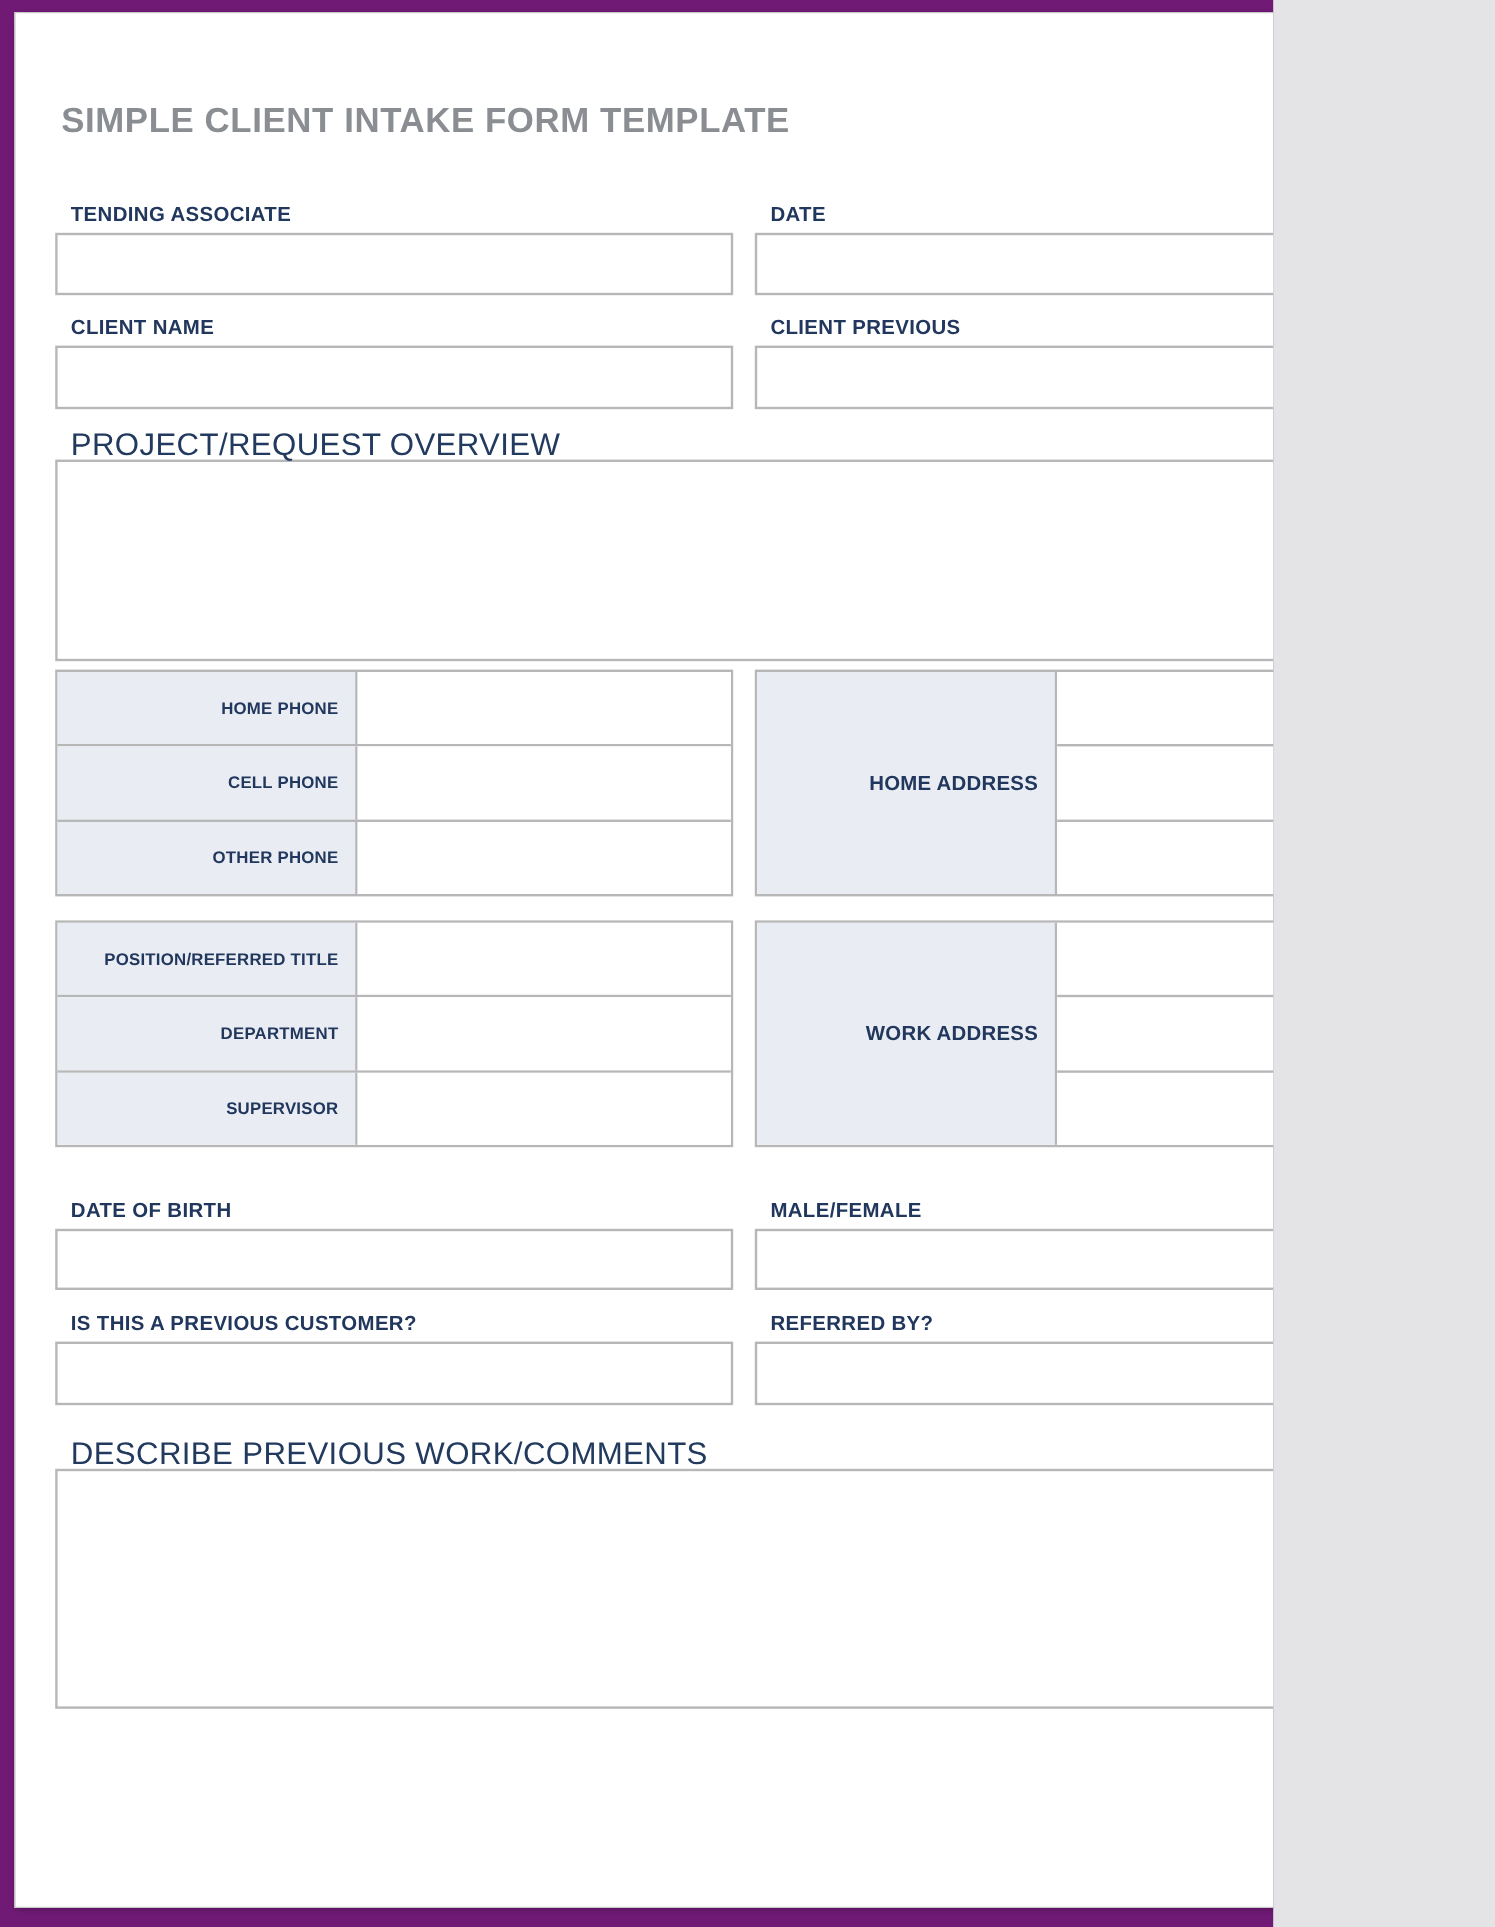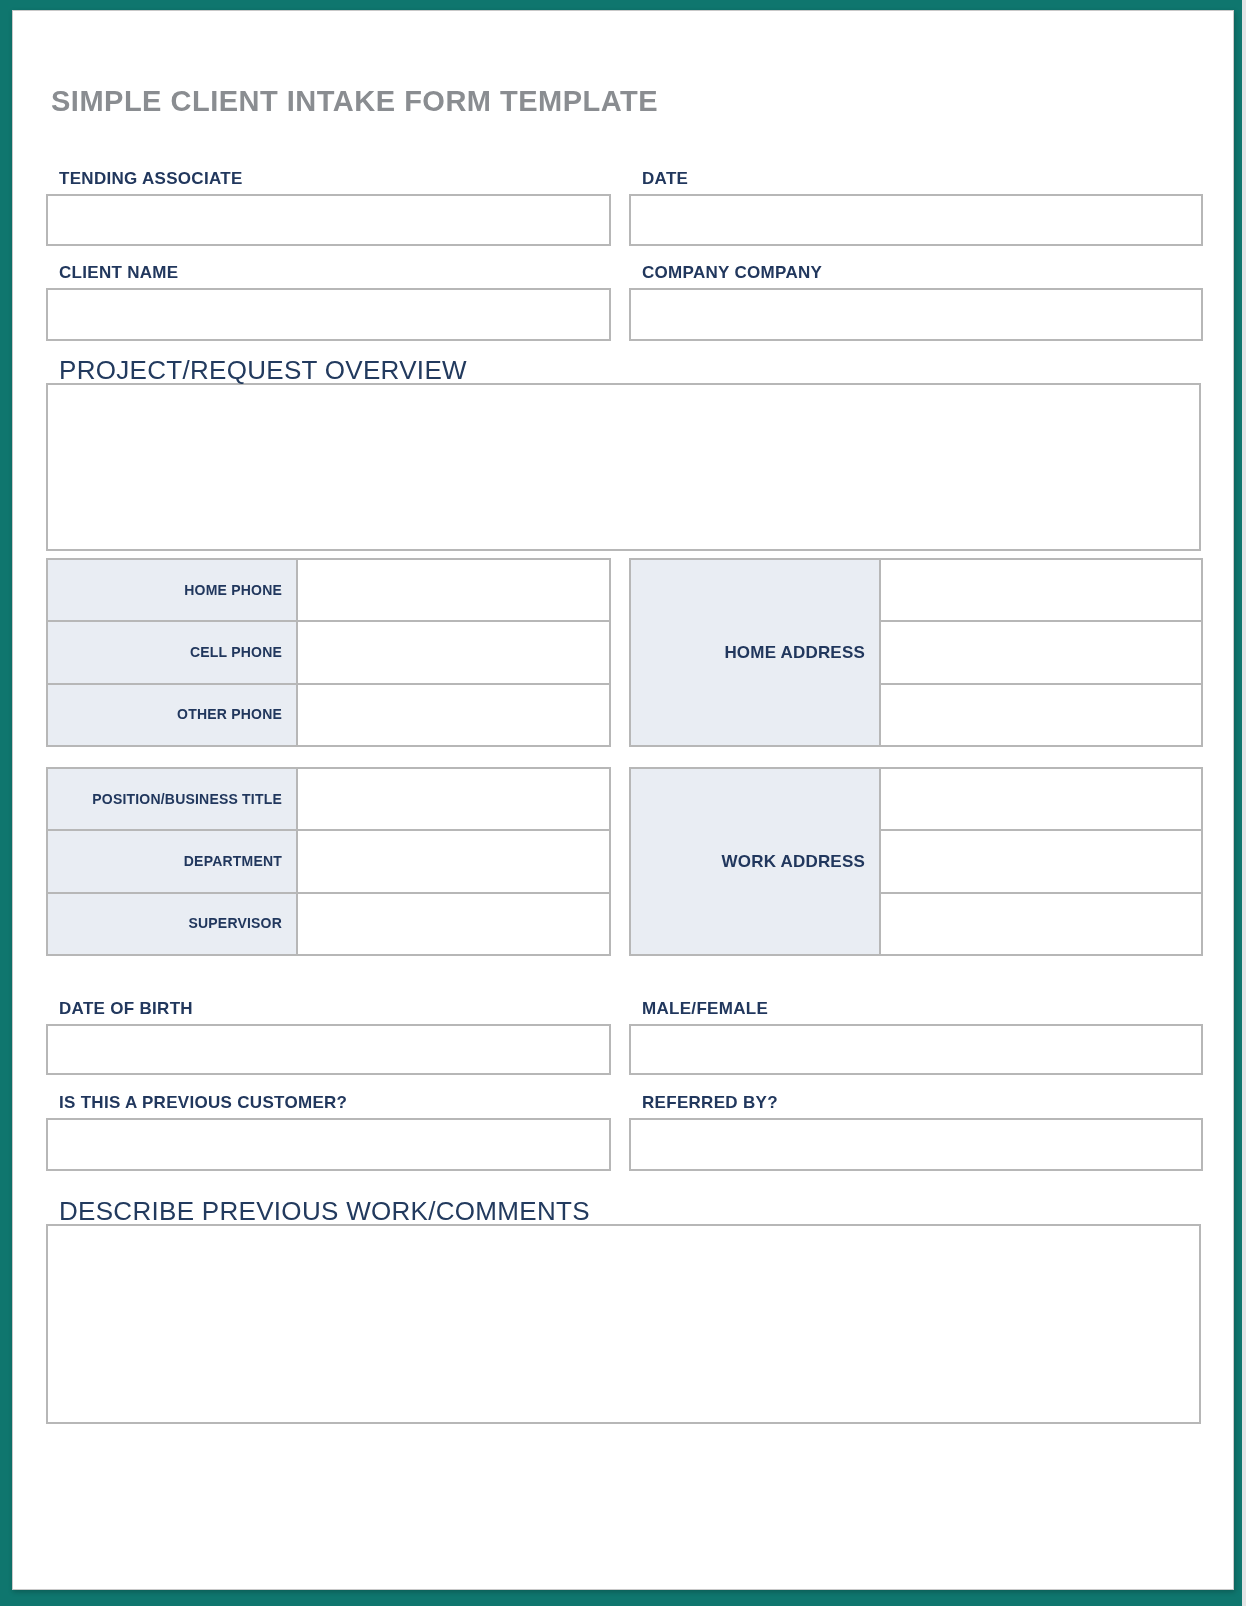--- a/index.html
+++ b/index.html
@@ -3,24 +3,25 @@
 <meta charset="utf-8">
 <style>
   html, body {
     margin: 0;
     padding: 0;
     background: #e4e4e6;
     font-family: "Liberation Sans", sans-serif;
   }
   .canvas {
     position: relative;
-    width: 1242px;
+    width: 1049px;
     height: 1606px;
-    background: #0f766e;
+    background: #701a75;
     overflow: hidden;
+    padding-left: 12px;
   }
   .page {
     position: absolute;
     left: 12px;
     top: 10px;
     width: 1222px;
     height: 1580px;
     box-sizing: border-box;
     background: #ffffff;
     border: 1px solid #c9c9c9;
@@ -165,21 +166,21 @@
         <input class="box h52" type="text" value="" style="">
       </div>
     </div>
 
     <div class="grid2 row-2">
       <div class="field">
         <div class="field-label">CLIENT NAME</div>
         <input class="box h53" type="text" value="" style="">
       </div>
       <div class="field">
-        <div class="field-label">COMPANY COMPANY</div>
+        <div class="field-label">CLIENT PREVIOUS</div>
         <input class="box h53" type="text" value="" style="">
       </div>
     </div>
 
     <div class="overview-section">
       <div class="section-header">PROJECT/REQUEST OVERVIEW</div>
       <textarea class="tbox overview-box" style=""></textarea>
     </div>
 
 
@@ -204,21 +205,21 @@
           <div class="acell"></div>
           <div class="acell"></div>
           <div class="acell"></div>
         </div>
       </div>
     </div>
 
     <div class="grid2 tables-2">
       <div class="itable">
         <div class="irow">
-          <div class="ilabel">POSITION/BUSINESS TITLE</div>
+          <div class="ilabel">POSITION/REFERRED TITLE</div>
           <div class="icell"></div>
         </div>
         <div class="irow">
           <div class="ilabel">DEPARTMENT</div>
           <div class="icell"></div>
         </div>
         <div class="irow">
           <div class="ilabel">SUPERVISOR</div>
           <div class="icell"></div>
         </div>

